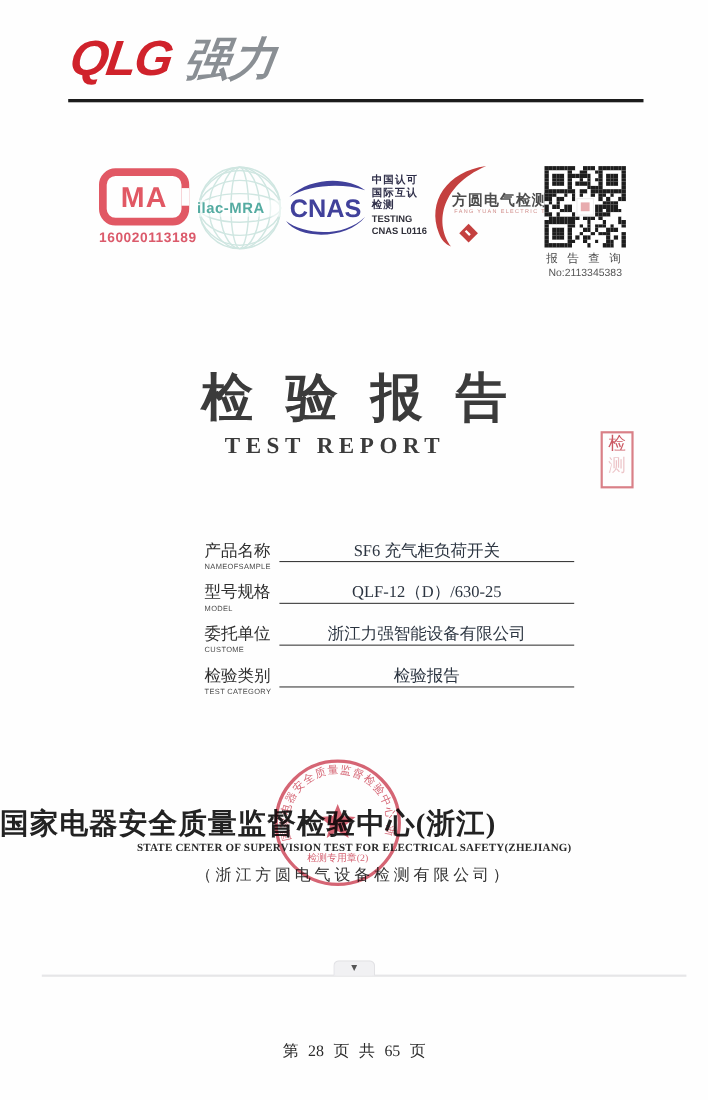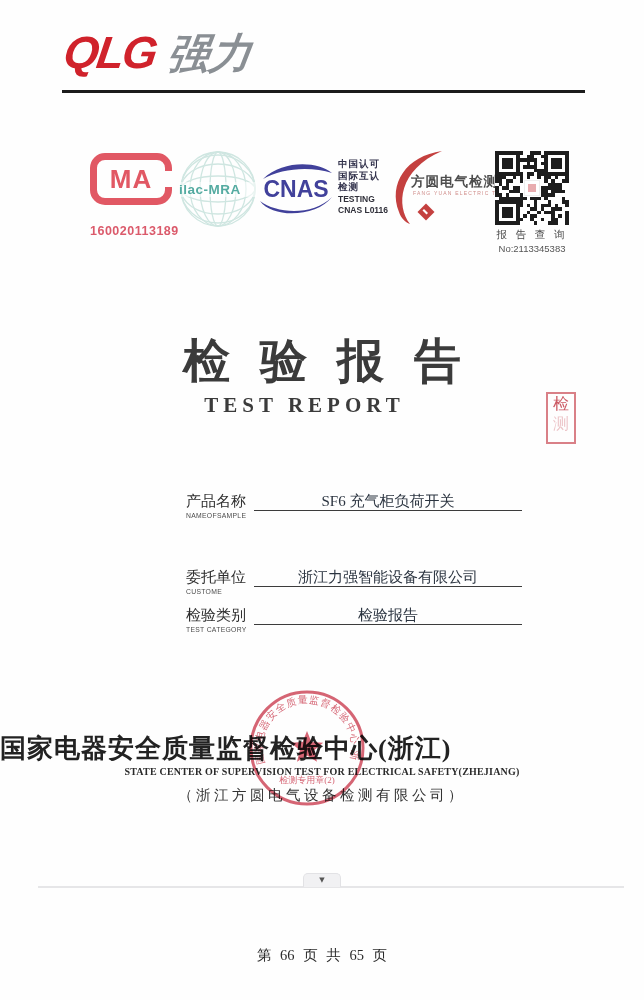--- a/index.html
+++ b/index.html
@@ -11,21 +11,21 @@
   .logo { position:absolute; left:64px; top:26px; transform:skewX(-8deg); white-space:nowrap; }
   .logo .en { font-family:"Liberation Sans", sans-serif; font-weight:900; font-style:italic; font-size:45px; letter-spacing:-2px; color:#d0222b; }
   .logo .cn { font-family:"Liberation Sans", sans-serif; font-weight:900; font-style:italic; font-size:42px; color:#8a8f94; margin-left:12px; }
   .header-rule { position:absolute; left:62px; top:90px; width:523px; height:2.5px; background:#1c1c1c; }
 
   
   .cma { position:absolute; left:90px; top:153px; width:82px; }
   .cma-shape { position:relative; width:82px; height:52px; border:7px solid #e15864; border-radius:15px; }
   .cma-gap { position:absolute; right:-7px; top:11px; width:7px; height:16px; background:#fefefe; }
   .cma-letters { position:absolute; left:0; right:0; top:4px; text-align:center; font-family:"Liberation Sans", sans-serif; font-weight:900; font-size:26px; color:#e15864; letter-spacing:1px; }
-  .cma-number { margin-top:19px; text-align:center; font-family:"Liberation Sans", sans-serif; font-weight:700; font-size:12.5px; color:#db5a6b; letter-spacing:.5px; }
+  .cma-number { margin-top:4px; text-align:center; font-family:"Liberation Sans", sans-serif; font-weight:700; font-size:12.5px; color:#db5a6b; letter-spacing:.5px; }
 
   .ilac { position:absolute; left:179px; top:150px; width:78px; height:80px; }
   .ilac svg { position:absolute; left:0; top:0; }
   .ilac-label { position:absolute; left:0; right:0; top:32px; font-family:"Liberation Sans", sans-serif; font-weight:700; font-size:13.5px; color:#54aba1; letter-spacing:.5px; background:rgba(255,255,255,.55); }
 
   .cnas { position:absolute; left:257px; top:160px; width:78px; height:58px; }
   .cnas-text { position:absolute; left:338px; top:158px; width:62px; font-family:"Liberation Sans", sans-serif; color:#30304a; }
   .cnas-text .cnl { font-size:9.5px; font-weight:700; line-height:11.5px; letter-spacing:1px; }
   .cnas-text .enl { font-size:8.5px; font-weight:700; line-height:10.5px; margin-top:1px; color:#30303a; }
 
@@ -584,20 +584,27 @@
     <div class="ch faint">测</div>
   </div>
 
   <div class="field-row row-1">
     <div class="label-col">
       <div class="label-cn">产品名称</div>
       <div class="label-en">NAMEOFSAMPLE</div>
     </div>
     <div class="field-value">SF6 充气柜负荷开关</div>
   </div>
+  <div class="field-row row-2">
+    <div class="label-col">
+      <div class="label-cn">型号规格</div>
+      <div class="label-en">MODEL</div>
+    </div>
+    <div class="field-value">QLF-12（D）/630-25</div>
+  </div>
   <div class="field-row row-3">
     <div class="label-col">
       <div class="label-cn">委托单位</div>
       <div class="label-en">CUSTOME</div>
     </div>
     <div class="field-value">浙江力强智能设备有限公司</div>
   </div>
   <div class="field-row row-4">
     <div class="label-col">
       <div class="label-cn">检验类别</div>
@@ -619,15 +626,15 @@
     <text font-size="10" fill="#cf4a5c" letter-spacing="1">
       <textPath href="#ringpath" startOffset="0">国家电器安全质量监督检验中心·浙江</textPath>
     </text>
     <text x="60" y="95" text-anchor="middle" font-size="9" fill="#cf4a5c">检测专用章(2)</text>
   </svg>
 
   <div class="page-edge-line"></div>
   <div class="page-handle">
     <div class="chev">▼</div>
   </div>
-  <div class="page-footer">第 66 页 共 65 页</div>
+  <div class="page-footer">第 28 页 共 65 页</div>
 
 </div>
 
 </body></html>

